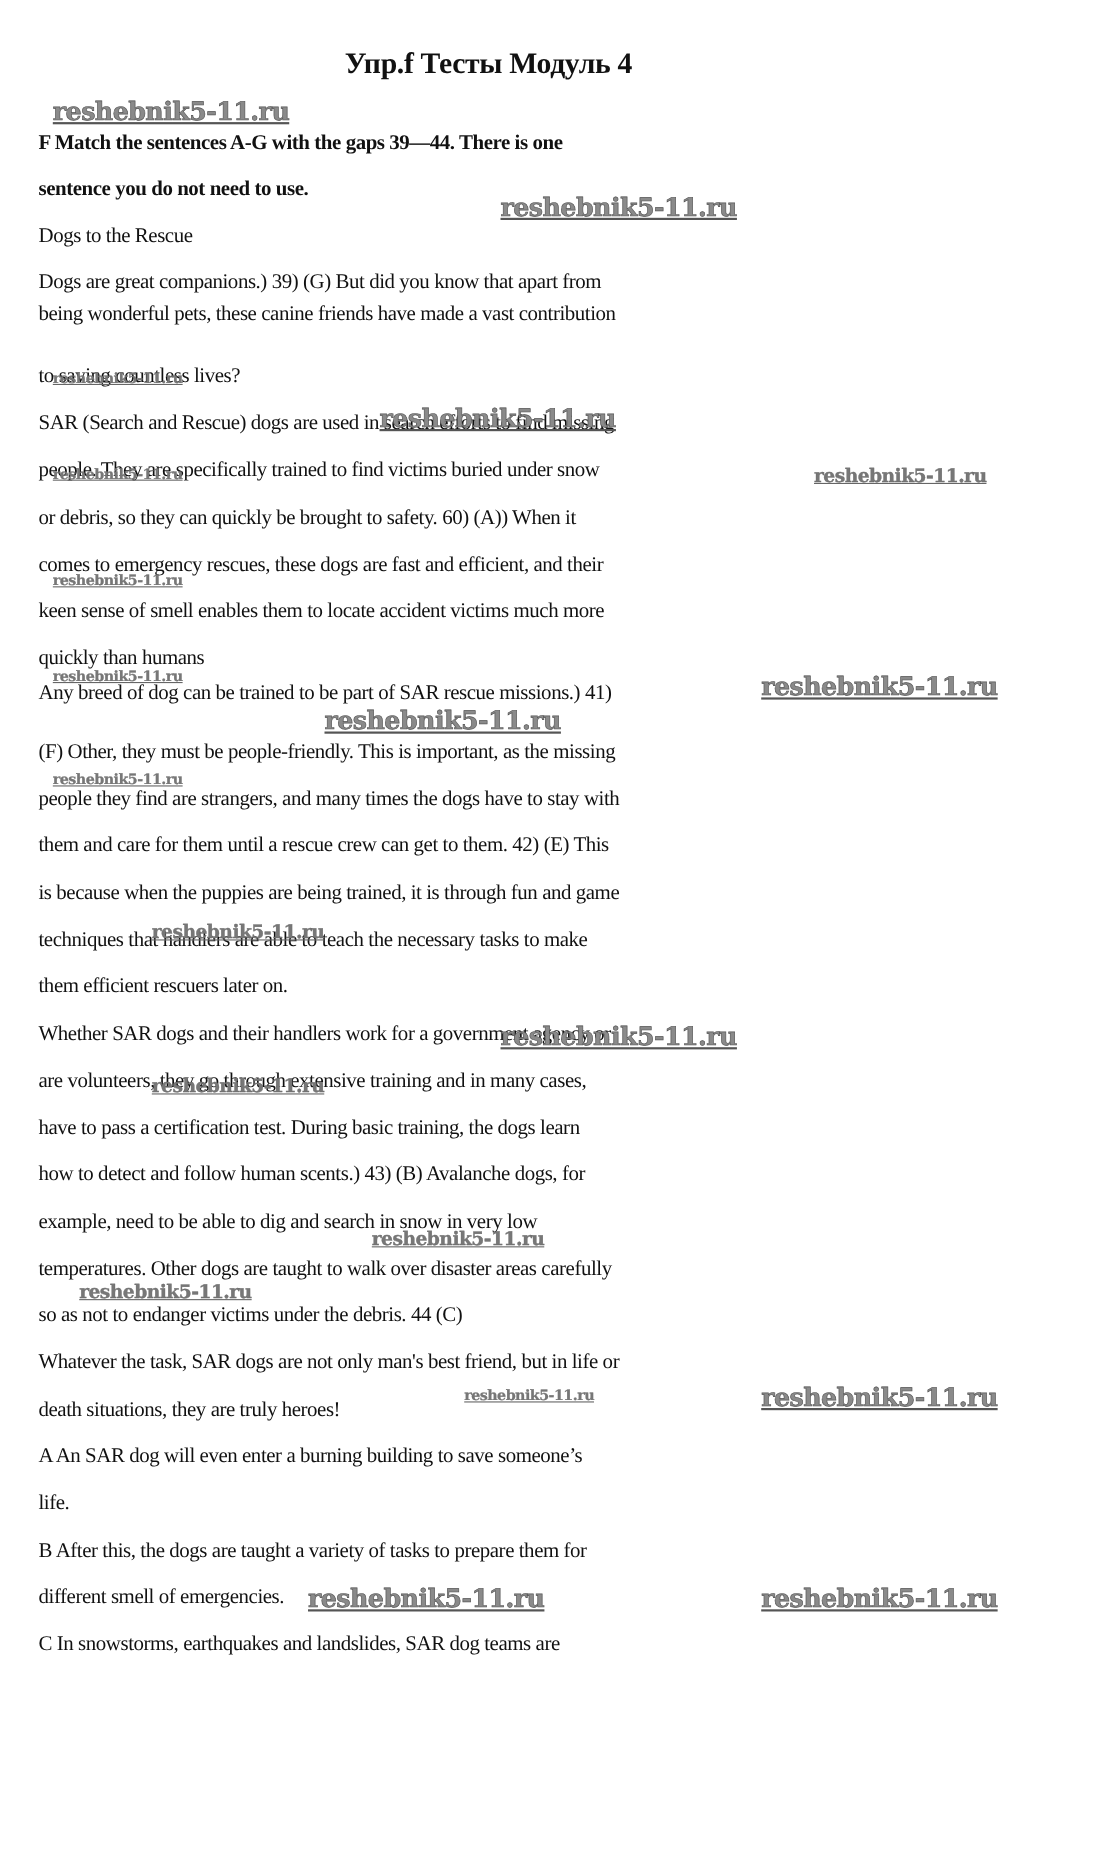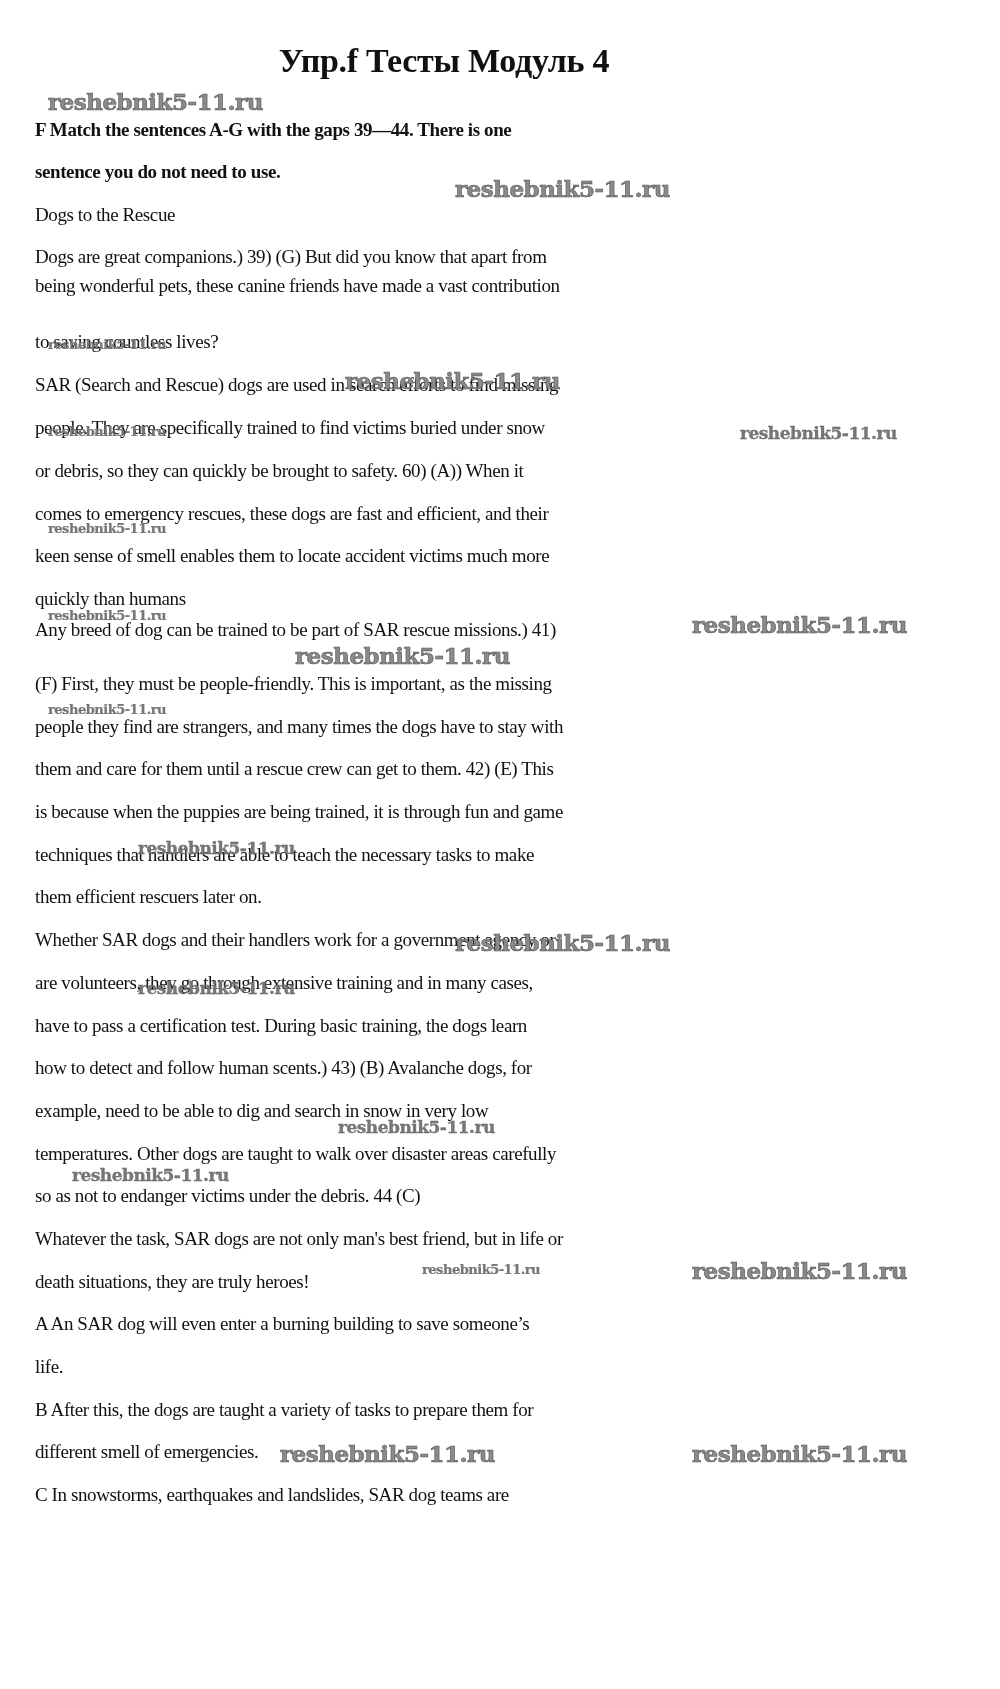--- a/index.html
+++ b/index.html
@@ -1,25 +1,25 @@
 <!DOCTYPE html>
 <html><head>
 <meta charset="utf-8">
 <style>
   html, body { margin: 0; padding: 0; background: #ffffff; }
   body { width: 1000px; height: 1689px; position: relative; overflow: hidden;
          font-family: "Liberation Serif", "DejaVu Serif", serif; color: #111; }
   .title { position: absolute; top: 42px; left: 0; width: 888px; text-align: center;
-           font-weight: bold; font-size: 34px; letter-spacing: -0.3px; }
+           font-weight: bold; font-size: 27px; letter-spacing: -0.3px; }
   .line { position: absolute; left: 35px; font-size: 19px; white-space: nowrap;
           letter-spacing: -0.4px; line-height: 32px; }
   .bold { font-weight: bold; }
   .wm { position: absolute; font-family: "DejaVu Serif", "Liberation Serif", serif;
         font-weight: bold; color: #8a8a8a; white-space: nowrap;
-        -webkit-text-stroke: 0.6px #555; letter-spacing: -0.5px; }
+        -webkit-text-stroke: 0.6px #555; letter-spacing: -0.5px; text-decoration: underline; }
   .wm.big { font-size: 23px; }
   .wm.small { font-size: 13px; -webkit-text-stroke: 0.2px #666; color: #777; }
   .wm.mid { font-size: 17px; -webkit-text-stroke: 0.3px #666; color: #777; }
 </style>
 </head>
 <body>
 
 <div>
   <div class="title">Упр.f Тесты Модуль 4</div>
 
@@ -30,21 +30,21 @@
   <div class="line" style="top:241px">Dogs are great companions.) 39) (G) But did you know that apart from</div>
   <div class="line" style="top:270px">being wonderful pets, these canine friends have made a vast contribution</div>
   <div class="line" style="top:326px">to saving countless lives?</div>
   <div class="line" style="top:369px">SAR (Search and Rescue) dogs are used in search efforts to find missing</div>
   <div class="line" style="top:412px">people. They are specifically trained to find victims buried under snow</div>
   <div class="line" style="top:455px">or debris, so they can quickly be brought to safety. 60) (A)) When it</div>
   <div class="line" style="top:498px">comes to emergency rescues, these dogs are fast and efficient, and their</div>
   <div class="line" style="top:540px">keen sense of smell enables them to locate accident victims much more</div>
   <div class="line" style="top:583px">quickly than humans</div>
   <div class="line" style="top:614px">Any breed of dog can be trained to be part of SAR rescue missions.) 41)</div>
-  <div class="line" style="top:668px">(F) First, they must be people-friendly. This is important, as the missing</div>
+  <div class="line" style="top:668px">(F) Other, they must be people-friendly. This is important, as the missing</div>
   <div class="line" style="top:711px">people they find are strangers, and many times the dogs have to stay with</div>
   <div class="line" style="top:753px">them and care for them until a rescue crew can get to them. 42) (E) This</div>
   <div class="line" style="top:796px">is because when the puppies are being trained, it is through fun and game</div>
   <div class="line" style="top:839px">techniques that handlers are able to teach the necessary tasks to make</div>
   <div class="line" style="top:881px">them efficient rescuers later on.</div>
   <div class="line" style="top:924px">Whether SAR dogs and their handlers work for a government agency or</div>
   <div class="line" style="top:967px">are volunteers, they go through extensive training and in many cases,</div>
   <div class="line" style="top:1010px">have to pass a certification test. During basic training, the dogs learn</div>
   <div class="line" style="top:1052px">how to detect and follow human scents.) 43) (B) Avalanche dogs, for</div>
   <div class="line" style="top:1095px">example, need to be able to dig and search in snow in very low</div>

